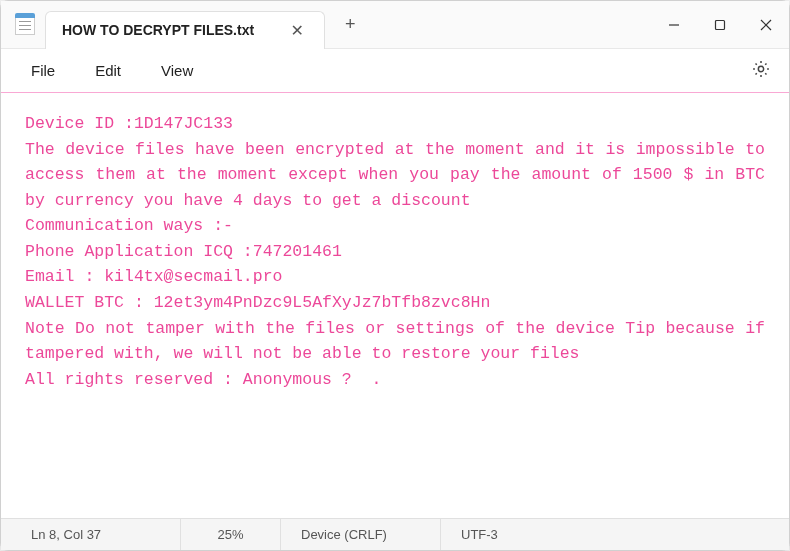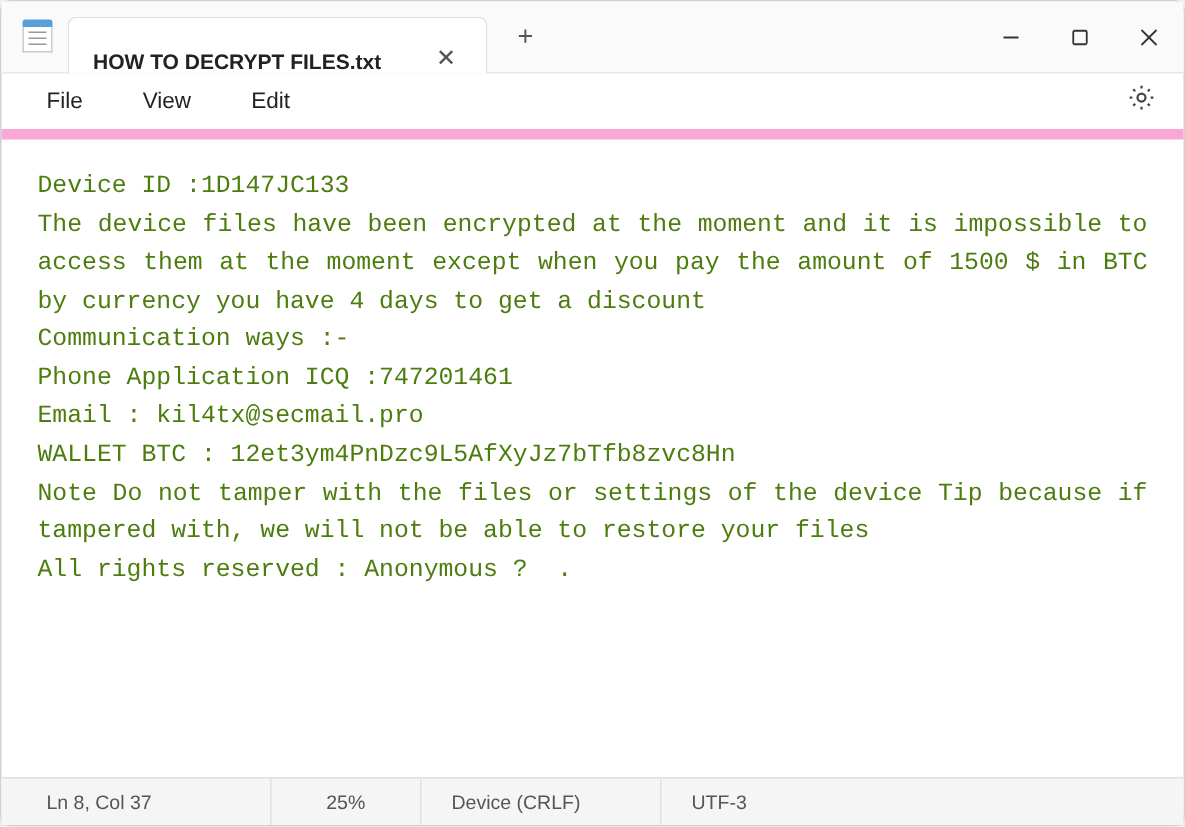--- a/index.html
+++ b/index.html
@@ -64,21 +64,21 @@
     }
     .tabs {
       display: flex;
       align-items: center;
       height: 100%;
       margin-left: 4px;
     }
     .tab {
       height: 38px;
       display: flex;
-      align-items: flex-end;
+      align-items: center;
       padding: 0 16px;
       background: #ffffff;
       border-radius: 6px 6px 0 0;
       margin-top: 10px;
       border: 1px solid #e0e0e0;
       border-bottom: none;
       min-width: 280px;
       justify-content: space-between;
     }
     .tab-title {
@@ -116,21 +116,21 @@
       justify-content: center;
       cursor: pointer;
       font-size: 14px;
       color: #333;
     }
     .menubar {
       height: 44px;
       display: flex;
       align-items: center;
       padding: 0 12px;
-      border-bottom: 7px solid #f9a8d4;
+      border-bottom: 1px solid #f9a8d4;
       justify-content: space-between;
     }
     .menus {
       display: flex;
       gap: 4px;
     }
     .menu-item {
       padding: 6px 18px;
       font-size: 15px;
       color: #222;
@@ -141,21 +141,21 @@
       cursor: pointer;
       padding: 6px;
       color: #444;
     }
     .content {
       flex: 1;
       padding: 18px 24px;
       font-family: Consolas, "Courier New", monospace;
       font-size: 16.5px;
       line-height: 1.55;
-      color: #4d7c0f;
+      color: #ec4899;
       overflow: auto;
       text-align: justify;
       white-space: pre-wrap;
     }
     .statusbar {
       height: 32px;
       background: #f5f5f5;
       border-top: 1px solid #e0e0e0;
       display: flex;
       align-items: center;
@@ -226,22 +226,22 @@
             <line x1="1" y1="1" x2="11" y2="11" stroke="#333" stroke-width="1.2"></line>
             <line x1="11" y1="1" x2="1" y2="11" stroke="#333" stroke-width="1.2"></line>
           </svg>
       </div>
     </div>
   </div>
 
   <div class="menubar">
     <div class="menus">
       <div class="menu-item">File</div>
+      <div class="menu-item">Edit</div>
       <div class="menu-item">View</div>
-      <div class="menu-item">Edit</div>
     </div>
     <div class="settings-btn">
       <svg class="gear-svg" viewBox="0 0 24 24" fill="none" stroke="#444" stroke-width="1.8">
         <circle cx="12" cy="12" r="3.2"></circle>
         <path d="M12 2.5v2.2M12 19.3v2.2M21.5 12h-2.2M4.7 12H2.5M18.6 5.4l-1.55 1.55M6.95 17.05L5.4 18.6M18.6 18.6l-1.55-1.55M6.95 6.95L5.4 5.4"></path>
       </svg>
     </div>
   </div>
 
   <div class="content">Device ID :1D147JC133

